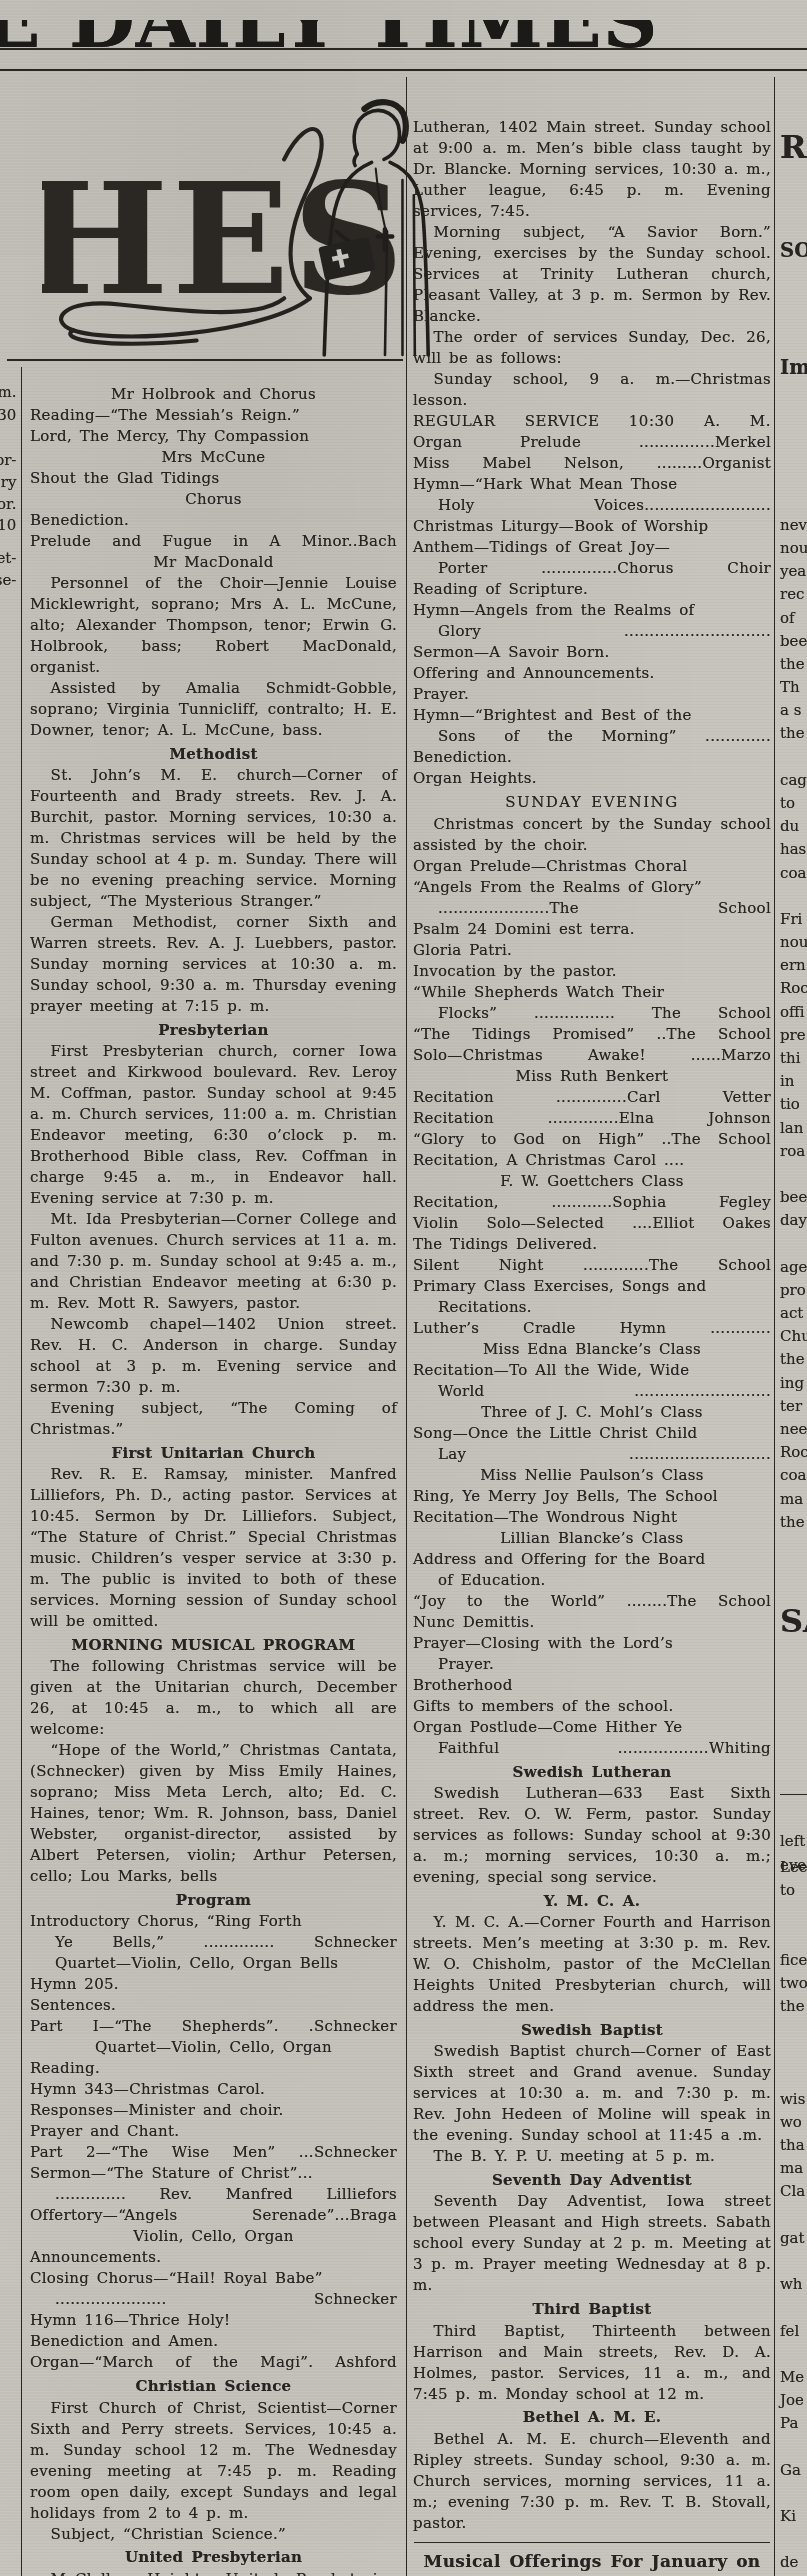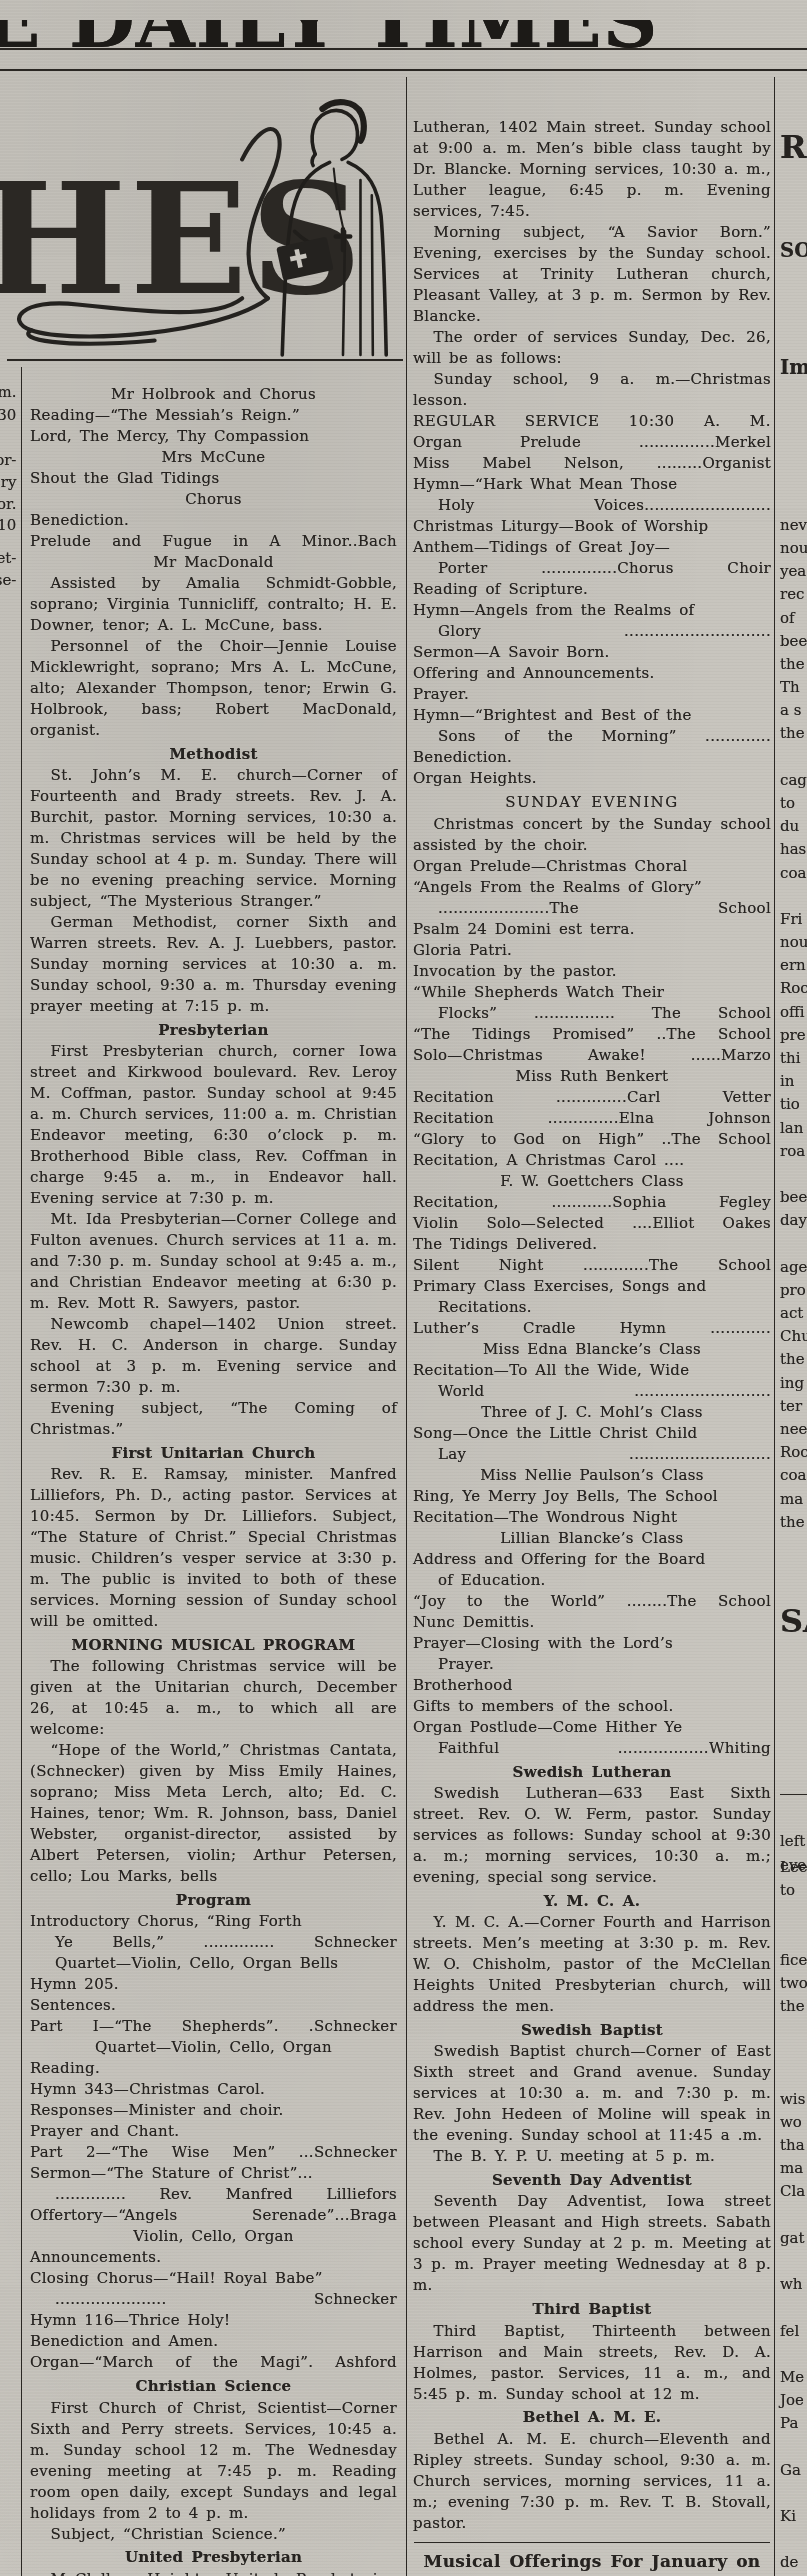--- a/index.html
+++ b/index.html
@@ -42,21 +42,21 @@
   .sliver{position:absolute;top:0;height:3594px;font-size:15px;line-height:1;}
   #sliverL{left:0;width:19px;}
   #sliverR{left:779px;width:29px;}
   .frag{position:absolute;white-space:nowrap;text-shadow:0 0 0.5px rgba(38,35,32,0.55);}
   #sliverL .frag{right:2.6px;}
   #sliverR .frag{left:1px;}
   .frag.h2{font-weight:bold;font-size:19.6px;}
   .frag.big{font-weight:bold;font-size:32px;}
   .frag.rulebit{width:27px;height:0;border-top:1.5px solid #2a2723;}
   
-  #art{position:absolute;left:0;top:77px;width:405px;height:282px;}
+  #art{position:absolute;left:0;top:77px;width:405px;height:282px;padding-left:42px;}
 </style>
 </head>
 <body>
 
 <div id="page">
 
   <div class="masthead">
     <div class="mh-inner">E DAILY TIMES</div>
   </div>
   <div class="hrule" style="left:0;top:48px;width:808px;height:1.5px;"></div>
@@ -109,22 +109,22 @@
   <div class="col" id="colA">
       <div class="blk center">Mr Holbrook and Chorus</div>
       <div class="blk line">Reading—“The Messiah’s Reign.”</div>
       <div class="blk line">Lord, The Mercy, Thy Compassion</div>
       <div class="blk center">Mrs McCune</div>
       <div class="blk line">Shout the Glad Tidings</div>
       <div class="blk center">Chorus</div>
       <div class="blk line">Benediction.</div>
       <div class="blk leader">Prelude and Fugue in A Minor..Bach</div>
       <div class="blk center">Mr MacDonald</div>
+      <div class="blk para">Personnel of the Choir—Jennie Louise Micklewright, soprano; Mrs A. L. McCune, alto; Alexander Thompson, tenor; Erwin G. Holbrook, bass; Robert MacDonald, organist.</div>
       <div class="blk para">Assisted by Amalia Schmidt-Gobble, soprano; Virginia Tunnicliff, contralto; H. E. Downer, tenor; A. L. McCune, bass.</div>
-      <div class="blk para">Personnel of the Choir—Jennie Louise Micklewright, soprano; Mrs A. L. McCune, alto; Alexander Thompson, tenor; Erwin G. Holbrook, bass; Robert MacDonald, organist.</div>
       <div class="blk heading">Methodist</div>
       <div class="blk para">St. John’s M. E. church—Corner of Fourteenth and Brady streets. Rev. J. A. Burchit, pastor. Morning services, 10:30 a. m. Christmas services will be held by the Sunday school at 4 p. m. Sunday. There will be no evening preaching service. Morning subject, “The Mysterious Stranger.”</div>
       <div class="blk para">German Methodist, corner Sixth and Warren streets. Rev. A. J. Luebbers, pastor. Sunday morning services at 10:30 a. m. Sunday school, 9:30 a. m. Thursday evening prayer meeting at 7:15 p. m.</div>
       <div class="blk heading">Presbyterian</div>
       <div class="blk para">First Presbyterian church, corner Iowa street and Kirkwood boulevard. Rev. Leroy M. Coffman, pastor. Sunday school at 9:45 a. m. Church services, 11:00 a. m. Christian Endeavor meeting, 6:30 o’clock p. m. Brotherhood Bible class, Rev. Coffman in charge 9:45 a. m., in Endeavor hall. Evening service at 7:30 p. m.</div>
       <div class="blk para">Mt. Ida Presbyterian—Corner College and Fulton avenues. Church services at 11 a. m. and 7:30 p. m. Sunday school at 9:45 a. m., and Christian Endeavor meeting at 6:30 p. m. Rev. Mott R. Sawyers, pastor.</div>
       <div class="blk para">Newcomb chapel—1402 Union street. Rev. H. C. Anderson in charge. Sunday school at 3 p. m. Evening service and sermon 7:30 p. m.</div>
       <div class="blk para">Evening subject, “The Coming of Christmas.”</div>
       <div class="blk heading">First Unitarian Church</div>
       <div class="blk para">Rev. R. E. Ramsay, minister. Manfred Lilliefors, Ph. D., acting pastor. Services at 10:45. Sermon by Dr. Lilliefors. Subject, “The Stature of Christ.” Special Christmas music. Children’s vesper service at 3:30 p. m. The public is invited to both of these services. Morning session of Sunday school will be omitted.</div>
@@ -232,21 +232,21 @@
       <div class="blk heading">Swedish Lutheran</div>
       <div class="blk para">Swedish Lutheran—633 East Sixth street. Rev. O. W. Ferm, pastor. Sunday services as follows: Sunday school at 9:30 a. m.; morning services, 10:30 a. m.; evening, special song service.</div>
       <div class="blk heading">Y. M. C. A.</div>
       <div class="blk para">Y. M. C. A.—Corner Fourth and Harrison streets. Men’s meeting at 3:30 p. m. Rev. W. O. Chisholm, pastor of the McClellan Heights United Presbyterian church, will address the men.</div>
       <div class="blk heading">Swedish Baptist</div>
       <div class="blk para">Swedish Baptist church—Corner of East Sixth street and Grand avenue. Sunday services at 10:30 a. m. and 7:30 p. m. Rev. John Hedeen of Moline will speak in the evening. Sunday school at 11:45 a .m.</div>
       <div class="blk para">The B. Y. P. U. meeting at 5 p. m.</div>
       <div class="blk heading">Seventh Day Adventist</div>
       <div class="blk para">Seventh Day Adventist, Iowa street between Pleasant and High streets. Sabath school every Sunday at 2 p. m. Meeting at 3 p. m. Prayer meeting Wednesday at 8 p. m.</div>
       <div class="blk heading">Third Baptist</div>
-      <div class="blk para">Third Baptist, Thirteenth between Harrison and Main streets, Rev. D. A. Holmes, pastor. Services, 11 a. m., and 5:45 p. m. Sunday school at 12 m.</div>
+      <div class="blk para">Third Baptist, Thirteenth between Harrison and Main streets, Rev. D. A. Holmes, pastor. Services, 11 a. m., and 7:45 p. m. Monday school at 12 m.</div>
       <div class="blk heading">Bethel A. M. E.</div>
       <div class="blk para">Bethel A. M. E. church—Eleventh and Ripley streets. Sunday school, 9:30 a. m. Church services, morning services, 11 a. m.; evening 7:30 p. m. Rev. T. B. Stovall, pastor.</div>
       <div class="blk rule"></div>
       <div class="blk headline2">Musical Offerings For January on Edison Records</div>
     </div>
 
   <div class="sliver" id="sliverR">
       <span class="frag big" style="top: 131px;">R.</span>
       <span class="frag h2" style="top: 241px;">SO</span>
       <span class="frag h2" style="top: 358px;">Im</span>

